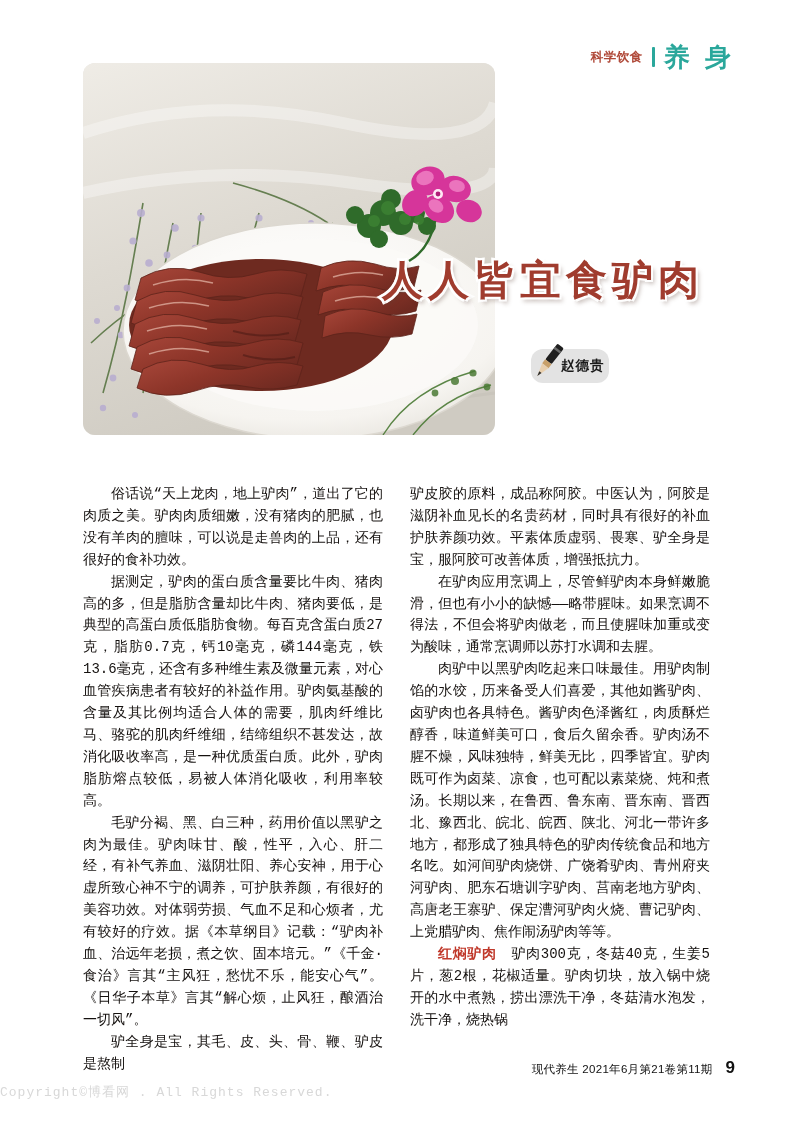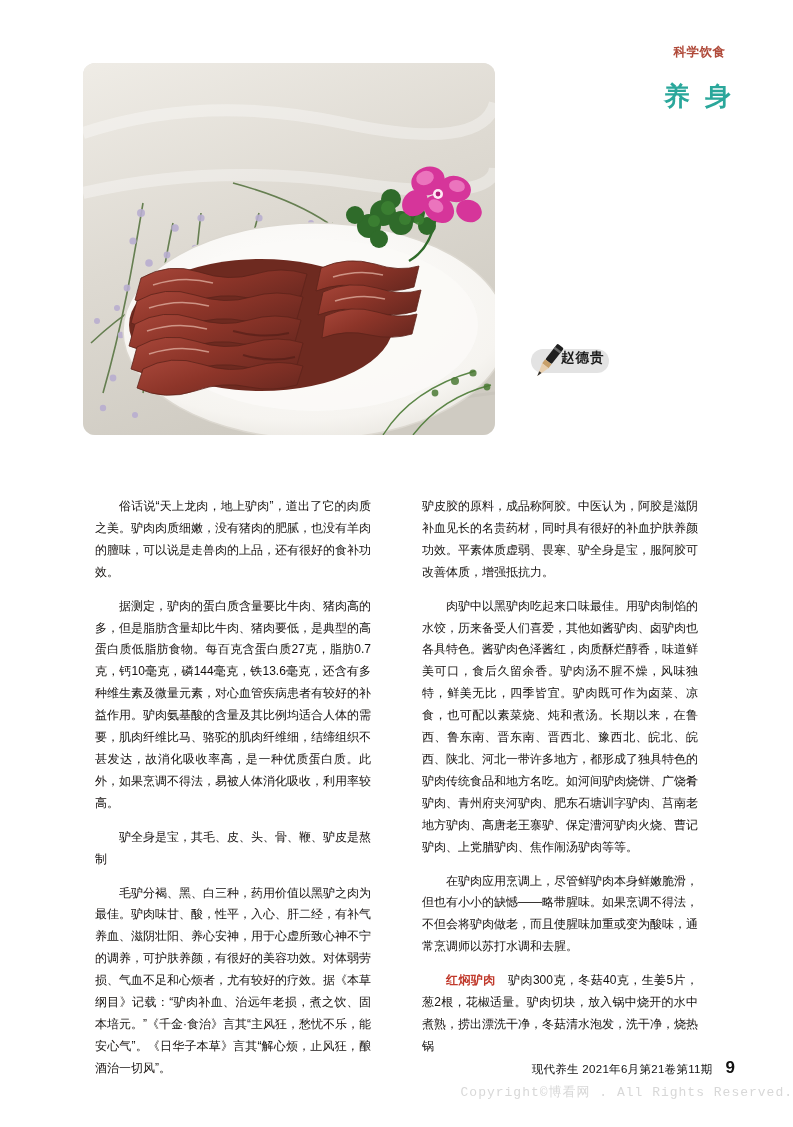--- a/index.html
+++ b/index.html
@@ -23,21 +23,20 @@
 
   
   .masthead {
     position: absolute;
     top: 44px;
     right: 58px;
     display: flex;
     align-items: center;
     gap: 9px;
     height: 26px;
-    flex-direction: column;
   }
   .masthead-kicker {
     font-family: "Liberation Sans", sans-serif;
     font-size: 12.5px;
     font-weight: bold;
     color: #b04a3a;
     letter-spacing: 0.5px;
   }
   .masthead-rule {
     width: 3px;
@@ -85,24 +84,24 @@
       -2px 2px 0 rgba(255,255,255,0.95),
       3px 4px 4px rgba(90,60,50,0.35);
     white-space: nowrap;
   }
 
   
   .byline {
     position: absolute;
     left: 531px;
     top: 349px;
-    height: 24px;
+    height: 34px;
     padding: 0 4px 0 30px;
     display: flex;
-    align-items: flex-start;
+    align-items: center;
     background: #e3e3e3;
     border-radius: 12px;
   }
   .byline-pen {
     position: absolute;
     left: -4px;
     top: -9px;
     width: 44px;
     height: 42px;
   }
@@ -121,28 +120,28 @@
     top: 484px;
     width: 628px;
     display: flex;
     gap: 27px;
   }
   .col {
     width: 300px;
     flex: 0 0 300px;
   }
   .col p {
-    margin: 12px;
-    font-size: 12px;
+    margin: 0;
+    font-size: 14px;
     line-height: 21.9px;
     color: #15110f;
     text-align: justify;
     text-justify: inter-character;
     text-indent: 2em;
-    font-family: Liberation Sans, sans-serif;
+    font-family: Liberation Mono, monospace;
   }
   .col p.cont { text-indent: 0; }
   .recipe-name {
     color: #c0392b;
     font-weight: bold;
   }
 
   
   .footer {
     position: absolute;
@@ -161,21 +160,21 @@
   .footer-page {
     font-size: 17px;
     font-weight: bold;
     color: #111111;
   }
   .watermark {
     position: absolute;
     left: 0;
     right: 0;
     top: 1083px;
-    text-align: right;
+    text-align: left;
     font-family: "Liberation Mono", "DejaVu Sans Mono", monospace;
     font-size: 13px;
     color: #d8d8d8;
     letter-spacing: 1px;
   }
 </style>
 </head>
 <body>
 
 <div class="page">
@@ -343,45 +342,46 @@
       </g>
       <g fill="#4b7a35" opacity="0.85">
         <circle cx="372" cy="318" r="4"></circle>
           <circle cx="390" cy="310" r="3.6"></circle>
         <circle cx="352" cy="330" r="3.4"></circle>
           <circle cx="404" cy="324" r="3.4"></circle>
       </g>
     </svg>
   </div>
 
+  <div class="headline">人人皆宜食驴肉</div>
 
   <div class="byline">
     <svg class="byline-pen" viewBox="0 0 44 42">
       <g transform="rotate(38 22 21)">
         <rect x="18" y="2" width="8" height="20" rx="1.5" fill="#1f1f1f"></rect>
         <rect x="18" y="22" width="8" height="5" fill="#c8a06a"></rect>
         <polygon points="18,27 26,27 22,40" fill="#e8cfae"></polygon>
         <polygon points="20.6,35 23.4,35 22,40" fill="#2b2b2b"></polygon>
         <rect x="18" y="6" width="8" height="2.5" fill="#6a6a6a"></rect>
       </g>
     </svg>
     <span class="byline-name">赵德贵</span>
   </div>
 
   <div class="columns">
     <div class="col">
       <p>俗话说“天上龙肉，地上驴肉”，道出了它的肉质之美。驴肉肉质细嫩，没有猪肉的肥腻，也没有羊肉的膻味，可以说是走兽肉的上品，还有很好的食补功效。</p>
-      <p>据测定，驴肉的蛋白质含量要比牛肉、猪肉高的多，但是脂肪含量却比牛肉、猪肉要低，是典型的高蛋白质低脂肪食物。每百克含蛋白质27克，脂肪0.7克，钙10毫克，磷144毫克，铁13.6毫克，还含有多种维生素及微量元素，对心血管疾病患者有较好的补益作用。驴肉氨基酸的含量及其比例均适合人体的需要，肌肉纤维比马、骆驼的肌肉纤维细，结缔组织不甚发达，故消化吸收率高，是一种优质蛋白质。此外，如果烹调不得法，易被人体消化吸收，利用率较高。</p>
+      <p>据测定，驴肉的蛋白质含量要比牛肉、猪肉高的多，但是脂肪含量却比牛肉、猪肉要低，是典型的高蛋白质低脂肪食物。每百克含蛋白质27克，脂肪0.7克，钙10毫克，磷144毫克，铁13.6毫克，还含有多种维生素及微量元素，对心血管疾病患者有较好的补益作用。驴肉氨基酸的含量及其比例均适合人体的需要，肌肉纤维比马、骆驼的肌肉纤维细，结缔组织不甚发达，故消化吸收率高，是一种优质蛋白质。此外，驴肉脂肪熔点较低，易被人体消化吸收，利用率较高。</p>
+      <p>毛驴分褐、黑、白三种，药用价值以黑驴之肉为最佳。驴肉味甘、酸，性平，入心、肝二经，有补气养血、滋阴壮阳、养心安神，用于心虚所致心神不宁的调养，可护肤养颜，有很好的美容功效。对体弱劳损、气血不足和心烦者，尤有较好的疗效。据《本草纲目》记载：“驴肉补血、治远年老损，煮之饮、固本培元。”《千金·食治》言其“主风狂，愁忧不乐，能安心气”。《日华子本草》言其“解心烦，止风狂，酿酒治一切风”。</p>
       <p>驴全身是宝，其毛、皮、头、骨、鞭、驴皮是熬制</p>
-      <p>毛驴分褐、黑、白三种，药用价值以黑驴之肉为最佳。驴肉味甘、酸，性平，入心、肝二经，有补气养血、滋阴壮阳、养心安神，用于心虚所致心神不宁的调养，可护肤养颜，有很好的美容功效。对体弱劳损、气血不足和心烦者，尤有较好的疗效。据《本草纲目》记载：“驴肉补血、治远年老损，煮之饮、固本培元。”《千金·食治》言其“主风狂，愁忧不乐，能安心气”。《日华子本草》言其“解心烦，止风狂，酿酒治一切风”。</p>
     </div>
     <div class="col">
       <p class="cont">驴皮胶的原料，成品称阿胶。中医认为，阿胶是滋阴补血见长的名贵药材，同时具有很好的补血护肤养颜功效。平素体质虚弱、畏寒、驴全身是宝，服阿胶可改善体质，增强抵抗力。</p>
+      <p>在驴肉应用烹调上，尽管鲜驴肉本身鲜嫩脆滑，但也有小小的缺憾——略带腥味。如果烹调不得法，不但会将驴肉做老，而且使腥味加重或变为酸味，通常烹调师以苏打水调和去腥。</p>
       <p>肉驴中以黑驴肉吃起来口味最佳。用驴肉制馅的水饺，历来备受人们喜爱，其他如酱驴肉、卤驴肉也各具特色。酱驴肉色泽酱红，肉质酥烂醇香，味道鲜美可口，食后久留余香。驴肉汤不腥不燥，风味独特，鲜美无比，四季皆宜。驴肉既可作为卤菜、凉食，也可配以素菜烧、炖和煮汤。长期以来，在鲁西、鲁东南、晋东南、晋西北、豫西北、皖北、皖西、陕北、河北一带许多地方，都形成了独具特色的驴肉传统食品和地方名吃。如河间驴肉烧饼、广饶肴驴肉、青州府夹河驴肉、肥东石塘训字驴肉、莒南老地方驴肉、高唐老王寨驴、保定漕河驴肉火烧、曹记驴肉、上党腊驴肉、焦作闹汤驴肉等等。</p>
-      <p>在驴肉应用烹调上，尽管鲜驴肉本身鲜嫩脆滑，但也有小小的缺憾——略带腥味。如果烹调不得法，不但会将驴肉做老，而且使腥味加重或变为酸味，通常烹调师以苏打水调和去腥。</p>
       <p><span class="recipe-name">红焖驴肉</span>　<span>驴肉300克，冬菇40克，生姜5片，葱2根，花椒适量。驴肉切块，放入锅中烧开的水中煮熟，捞出漂洗干净，冬菇清水泡发，洗干净，烧热锅</span></p>
     </div>
   </div>
 
   <div class="footer">
     <span class="footer-issue">现代养生  2021年6月第21卷第11期</span>
     <span class="footer-page">9</span>
   </div>
 
   <div class="watermark">Copyright©博看网 . All Rights Reserved.</div>

